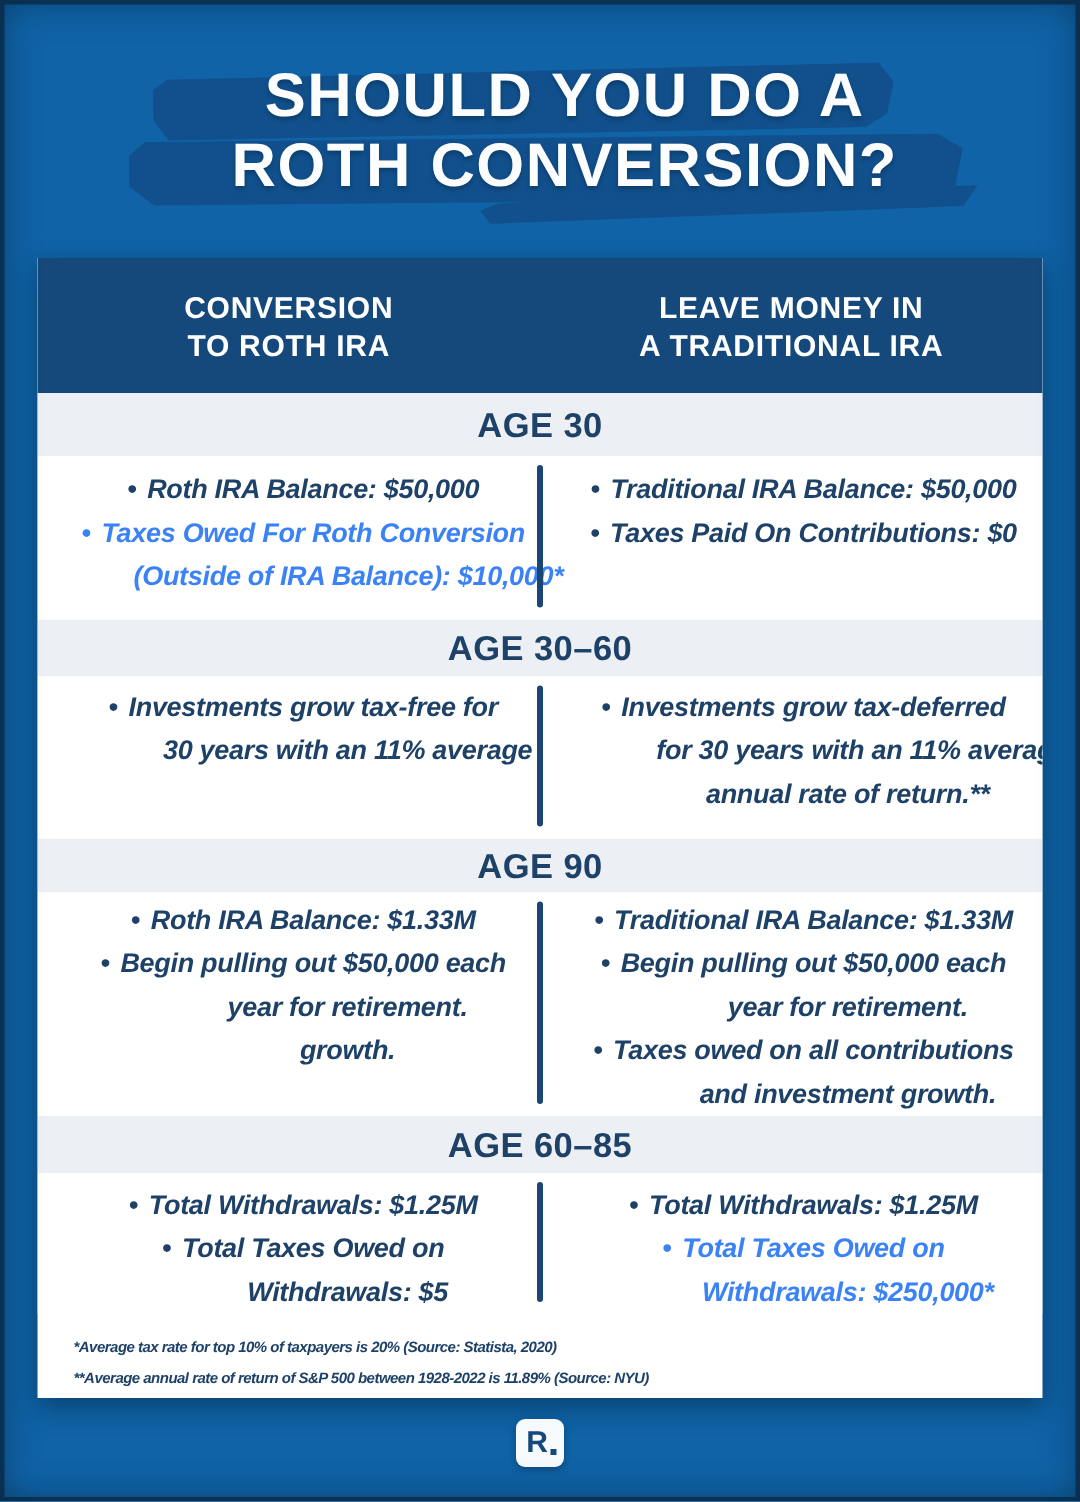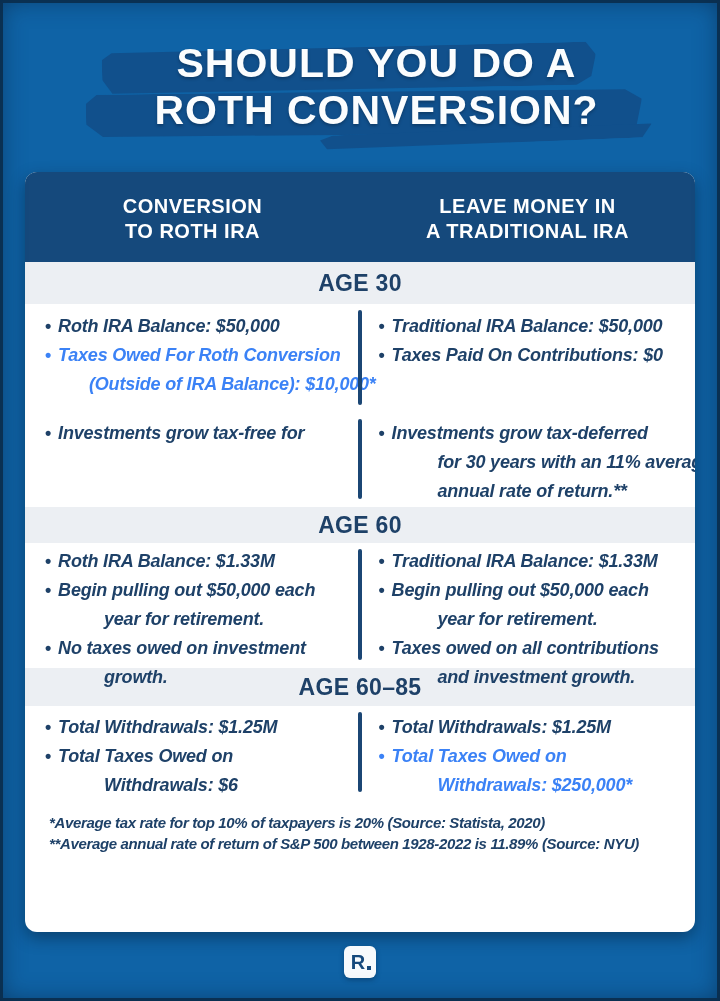--- a/index.html
+++ b/index.html
@@ -17,48 +17,48 @@
         clip-path:polygon(0 20%,2% 0,97% 4%,100% 26%,99% 84%,95% 100%,3% 94%,0 66%);}
   .stroke3{left:320px;top:129px;width:332px;height:15px;transform:rotate(-2.4deg);
         clip-path:polygon(0 30%,4% 0,100% 10%,97% 100%,2% 90%);}
   h1{position:absolute;top:40px;left:0;width:100%;margin:0;text-align:center;
      color:#fbfdfe;font-size:41px;line-height:47px;font-weight:bold;letter-spacing:1px;
      text-shadow:0 2px 3px rgba(8,30,52,.38);}
   .title-line{display:block;margin-left:33px;}
 
   
   .card{position:absolute;left:25px;top:172px;width:670px;height:760px;background:#ffffff;
-        border-radius:12px;overflow:hidden;box-shadow:0 6px 16px rgba(5,26,48,.45);}
+        border-radius:0;overflow:hidden;box-shadow:0 6px 16px rgba(5,26,48,.45);}
   .card-header{display:flex;height:90px;background:#15497c;color:#ffffff;}
   .col-title{flex:1;display:flex;flex-direction:column;align-items:center;justify-content:center;
         font-weight:bold;font-size:20px;line-height:25px;letter-spacing:.5px;padding-top:3px;}
 
   .age-band{background:#eceff3;display:flex;align-items:center;justify-content:center;
         color:#1e4168;font-weight:bold;font-size:23px;letter-spacing:.3px;}
   .band-1{height:42px}.band-2{height:38px}.band-3{height:36px}.band-4{height:38px}
 
   .content-row{position:relative;display:flex;background:#ffffff;}
-  .row-1{height:109px}.row-2{height:94px}.row-3{height:125px}.row-4{height:94px}
+  .row-1{height:109px}.row-2{height:108px}.row-3{height:149px}.row-4{height:94px}
   .row-1 .cell{padding-top:8px}.row-2 .cell{padding-top:6px}
   .row-3 .cell{padding-top:4px}.row-4 .cell{padding-top:7px}
   .cell{flex:1;min-width:0;}
   .cell.left{padding-left:20px;padding-right:2px;}
   .cell.right{padding-left:17px;padding-right:2px;}
   .divider{position:absolute;left:calc(50% - 2px);top:6px;bottom:8px;width:4px;
         background:#1b4674;border-radius:2px;}
 
   .line{white-space:nowrap;font-style:italic;font-weight:bold;font-size:18px;line-height:29px;
-        color:#1e4168;letter-spacing:-0.2px;}
+        color:#1e4168;letter-spacing:-0.2px;text-align:center;}
   .cont{padding-left:15px;margin-left:44px;}
   .outdent{padding-left:0;}
   .orange{color:#3b82f6;}
   .bullet{margin-right:7px;font-style:normal;}
 
   .footnotes{padding:12px 6px 0 24px;}
-  .footnotes p{margin:0;font-style:italic;font-weight:bold;font-size:15px;line-height:21px;
+  .footnotes p{margin:0;font-style:italic;font-weight:bold;font-size:10px;line-height:21px;
         color:#1e4168;letter-spacing:-0.35px;white-space:nowrap;}
 
   
   .logo{position:absolute;left:calc(50% - 16px);top:946px;width:32px;height:32px;
         background:#f7fafc;border-radius:6px;display:flex;align-items:center;justify-content:center;
         box-shadow:0 2px 5px rgba(5,26,48,.35);}
   .logo-letter{color:#15497c;font-weight:bold;font-size:20px;line-height:1;margin-right:4px;}
   .logo-dot{position:absolute;right:5px;bottom:8px;width:4px;height:4px;background:#15497c;}
 </style>
 </head>
@@ -98,61 +98,64 @@
         <div class="line orange"><span class="bullet">•</span><span>Taxes Owed For Roth Conversion</span></div>
         <div class="line orange cont outdent"><span>(Outside of IRA Balance): $10,000*</span></div>
       </div>
       <div class="divider"></div>
       <div class="cell right">
         <div class="line"><span class="bullet">•</span><span>Traditional IRA Balance: $50,000</span></div>
         <div class="line"><span class="bullet">•</span><span>Taxes Paid On Contributions: $0</span></div>
       </div>
     </div>
 
+    <div class="age-band band-2">
+      <span>AGE 30–60</span>
+    </div>
     <div class="content-row row-2">
       <div class="cell left">
         <div class="line"><span class="bullet">•</span><span>Investments grow tax-free for</span></div>
+        <div class="line cont"><span>30 years with an 11% average</span></div>
       </div>
       <div class="divider"></div>
       <div class="cell right">
         <div class="line"><span class="bullet">•</span><span>Investments grow tax-deferred</span></div>
         <div class="line cont"><span>for 30 years with an 11% average</span></div>
         <div class="line cont"><span>annual rate of return.**</span></div>
       </div>
     </div>
 
     <div class="age-band band-3">
-      <span>AGE 60</span>
+      <span>AGE 90</span>
     </div>
     <div class="content-row row-3">
       <div class="cell left">
         <div class="line"><span class="bullet">•</span><span>Roth IRA Balance: $1.33M</span></div>
         <div class="line"><span class="bullet">•</span><span>Begin pulling out $50,000 each</span></div>
         <div class="line cont"><span>year for retirement.</span></div>
-        <div class="line"><span class="bullet">•</span><span>No taxes owed on investment</span></div>
         <div class="line cont"><span>growth.</span></div>
       </div>
       <div class="divider"></div>
       <div class="cell right">
         <div class="line"><span class="bullet">•</span><span>Traditional IRA Balance: $1.33M</span></div>
         <div class="line"><span class="bullet">•</span><span>Begin pulling out $50,000 each</span></div>
         <div class="line cont"><span>year for retirement.</span></div>
         <div class="line"><span class="bullet">•</span><span>Taxes owed on all contributions</span></div>
         <div class="line cont"><span>and investment growth.</span></div>
       </div>
     </div>
 
     <div class="age-band band-4">
       <span>AGE 60–85</span>
     </div>
     <div class="content-row row-4">
       <div class="cell left">
         <div class="line"><span class="bullet">•</span><span>Total Withdrawals: $1.25M</span></div>
         <div class="line"><span class="bullet">•</span><span>Total Taxes Owed on</span></div>
-        <div class="line cont"><span>Withdrawals: $6</span></div>
+        <div class="line cont"><span>Withdrawals: $5</span></div>
       </div>
       <div class="divider"></div>
       <div class="cell right">
         <div class="line"><span class="bullet">•</span><span>Total Withdrawals: $1.25M</span></div>
         <div class="line orange"><span class="bullet">•</span><span>Total Taxes Owed on</span></div>
         <div class="line orange cont"><span>Withdrawals: $250,000*</span></div>
       </div>
     </div>
 
     <div class="footnotes">

